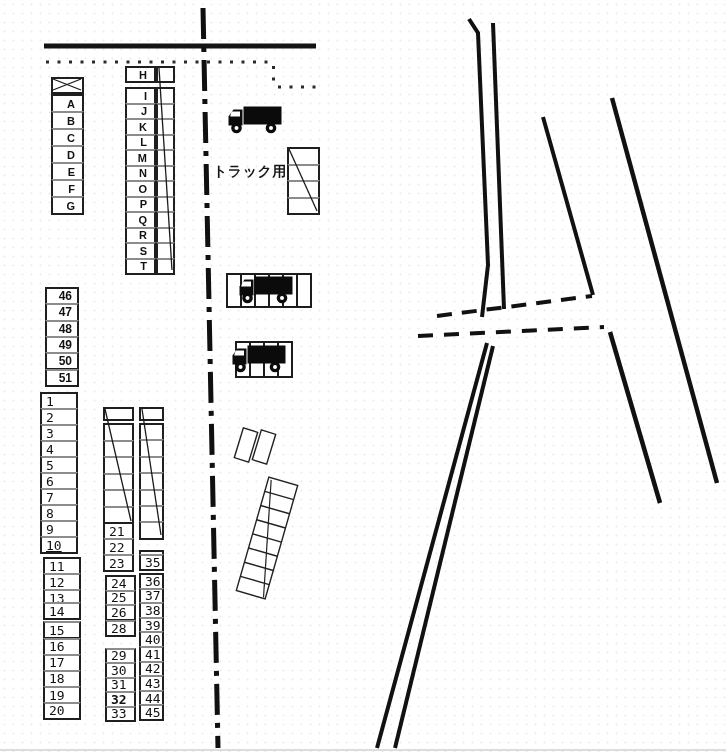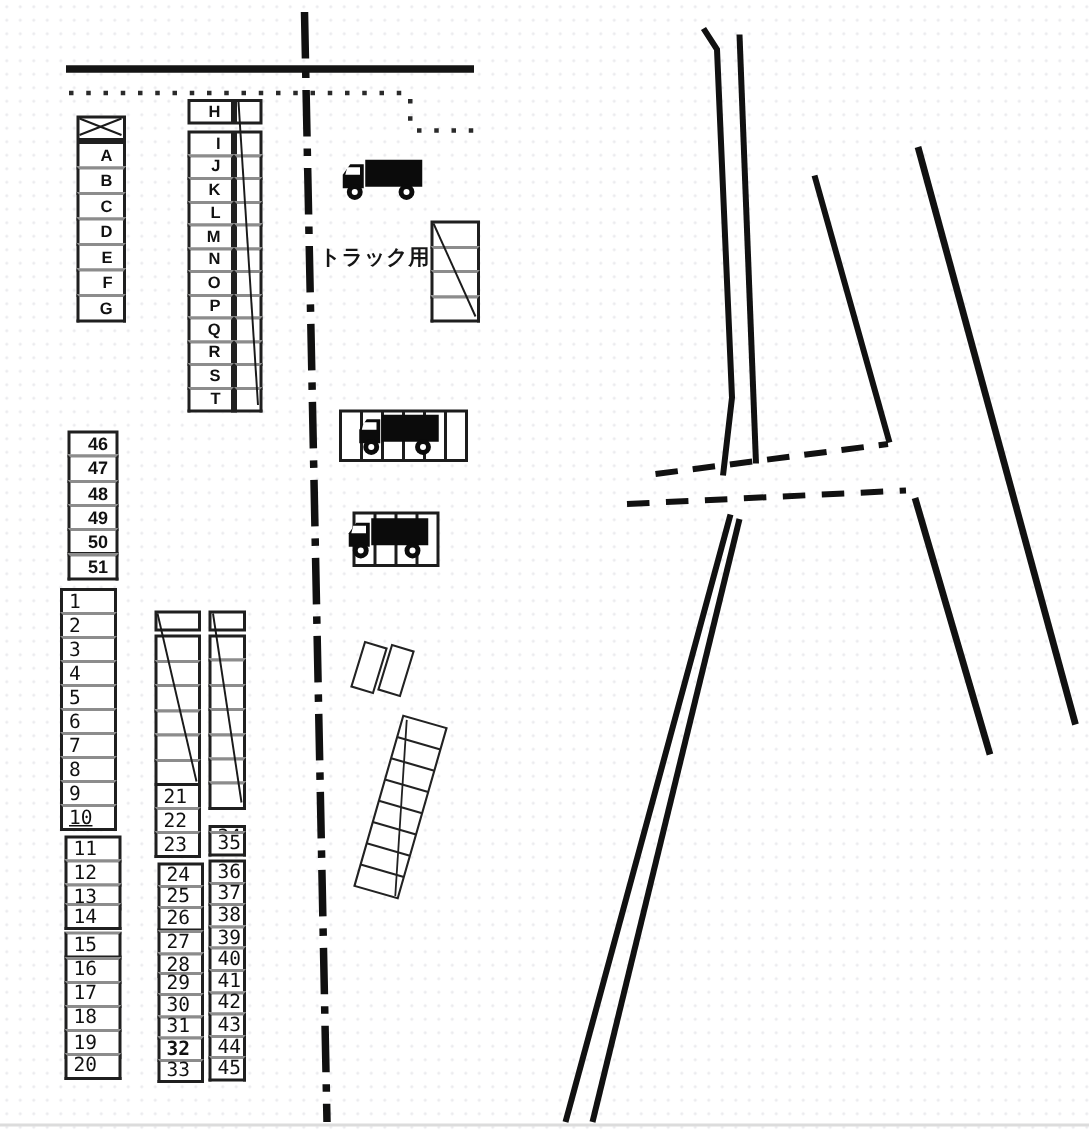--- a/index.html
+++ b/index.html
@@ -134,21 +134,21 @@
       <div class="cell num" style="top: 0px; height: 18px;">21</div>
       <div class="cell num" style="top: 16px; height: 18px;">22</div>
       <div class="cell num" style="top: 32px; height: 18px;">23</div>
     </div>
 
   <div class="col" style="left: 105px; top: 575px; width: 31px; height: 147px;">
       <div class="cell num" style="top: 0px; height: 16.5px;">24</div>
       <div class="cell num" style="top: 14.5px; height: 16.5px;">25</div>
       <div class="cell num" style="top: 29px; height: 16.5px;">26</div>
       <div class="cell num" style="top: 45px; height: 16.5px;">27</div>
-      <div class="cell num" style="top: 60px; height: 16.5px;">28</div>
+      <div class="cell num" style="top: 45px; height: 16.5px;">28</div>
       <div class="cell num" style="top: 72.5px; height: 16.5px;">29</div>
       <div class="cell num" style="top: 87px; height: 16.5px;">30</div>
       <div class="cell num" style="top: 101.5px; height: 16.5px;">31</div>
       <div class="cell num" style="top: 116px; height: 16.5px; font-weight: bold;">32</div>
       <div class="cell num" style="top: 130.5px; height: 16.5px;">33</div>
     </div>
 
   <div class="col" style="left: 139px; top: 407px; width: 25px; height: 14px;">
       <div class="cell " style="top: 0px; height: 14px;"></div>
     </div>

